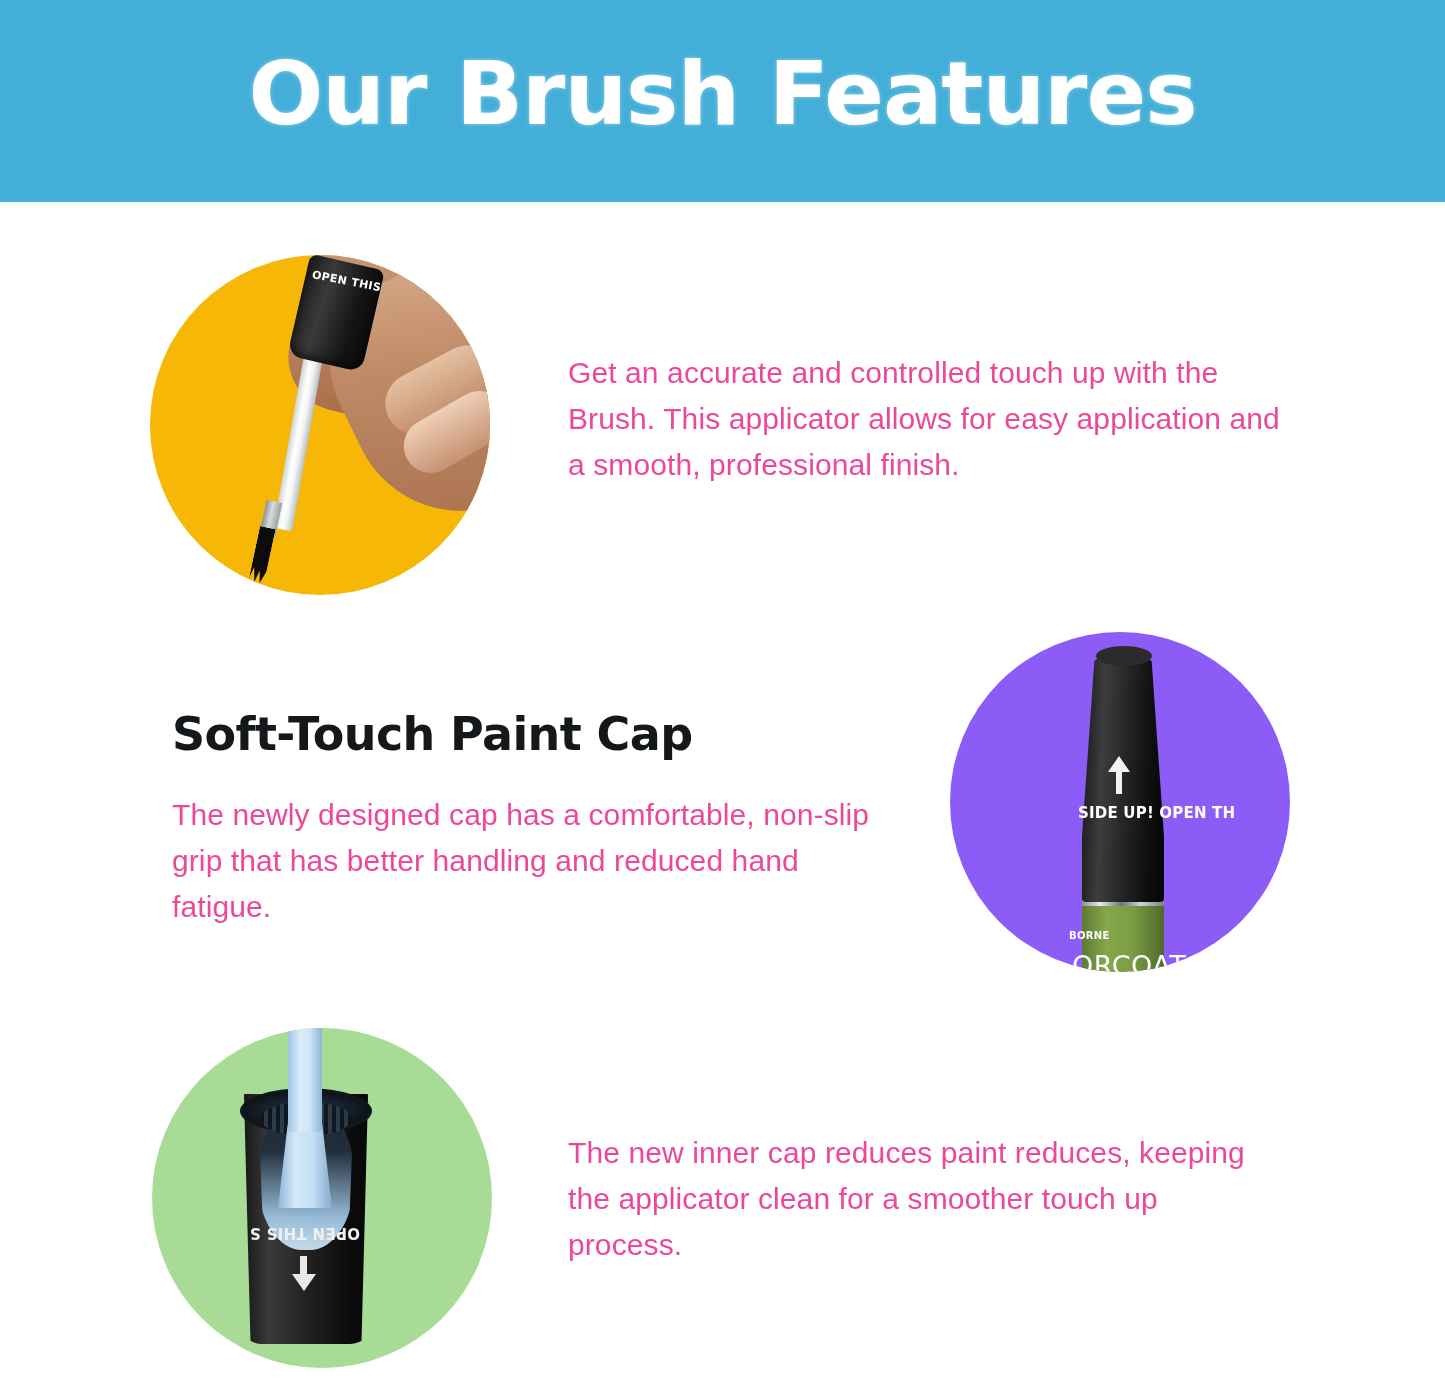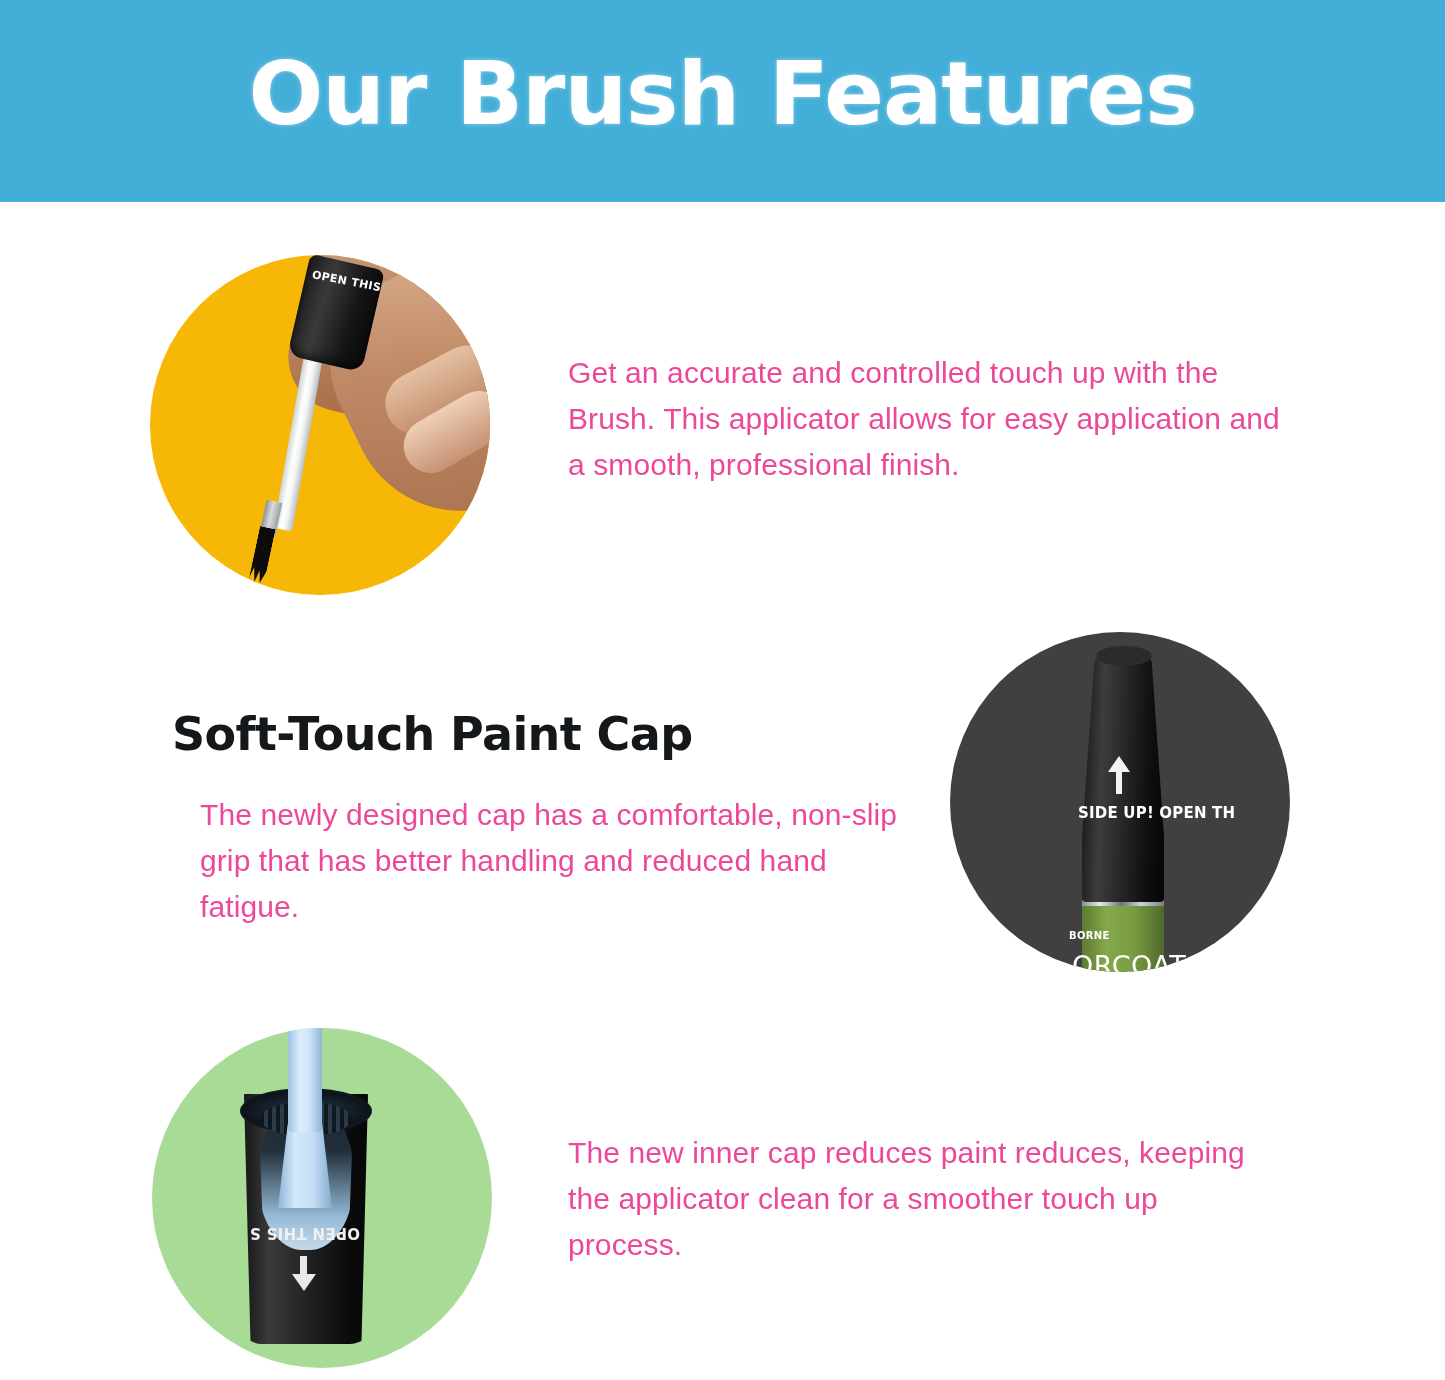--- a/index.html
+++ b/index.html
@@ -163,21 +163,21 @@
     background: #0c0c0c;
     transform: rotate(12deg);
     clip-path: polygon(0 0, 100% 0, 100% 76%, 72% 100%, 56% 78%, 38% 100%, 18% 74%, 0 96%);
   }
 
   #text1 { left: 568px; top: 318px; width: 740px; }
   #text1 .f-body { margin-top: 32px; width: 726px; }
 
   
   #circle2-wrap { left: 950px; top: 632px; }
-  #circle2 { background: #404040; text-decoration: underline; }
+  #circle2 { background: #8b5cf6; text-decoration: underline; }
 
   #c2-cap {
     position: absolute;
     left: 132px; top: 18px;
     width: 82px; height: 252px;
     background: linear-gradient(92deg,#141414 0%, #3d3d3d 26%, #262626 52%, #101010 78%, #050505 100%);
     border-radius: 40px 40px 4px 4px;
     clip-path: polygon(16% 0, 84% 0, 100% 74%, 100% 100%, 0 100%, 0 74%);
   }
   #c2-cap-top {
@@ -248,21 +248,21 @@
     width: 140px;
     color: #ffffff;
     font-family: "DejaVu Sans", sans-serif;
     font-weight: normal;
     font-size: 27px;
     letter-spacing: .5px;
     white-space: nowrap;
   }
 
   #text2 { left: 172px; top: 708px; width: 740px; }
-  #text2 .f-body { margin-top: 32px; width: 726px; margin-left: 28px; }
+  #text2 .f-body { margin-top: 32px; width: 726px; }
 
   
   #circle3-wrap { left: 152px; top: 1028px; }
   #circle3 { background: #a8dc96; }
 
   #c3-stem-upper {
     position: absolute;
     left: 136px; top: -8px;
     width: 34px; height: 112px;
     background: linear-gradient(90deg,#9dc2e2 0%, #d9ecfa 34%, #cfe6f8 62%, #8fb4d6 100%);

